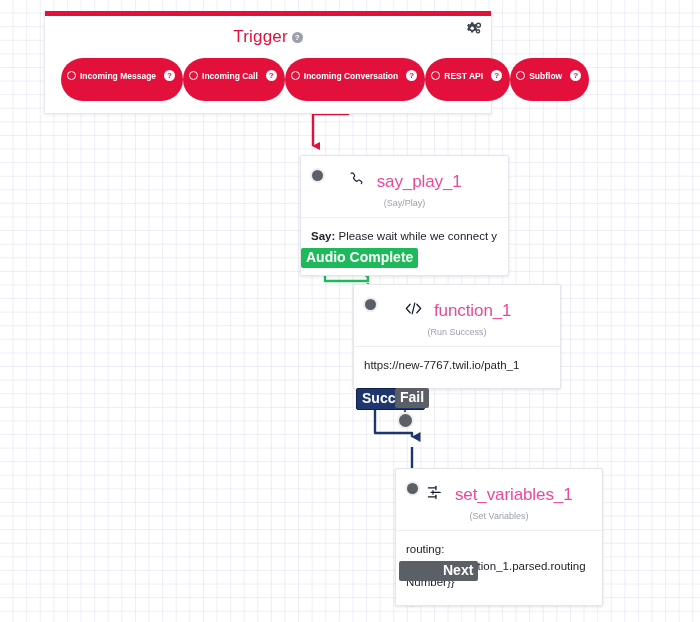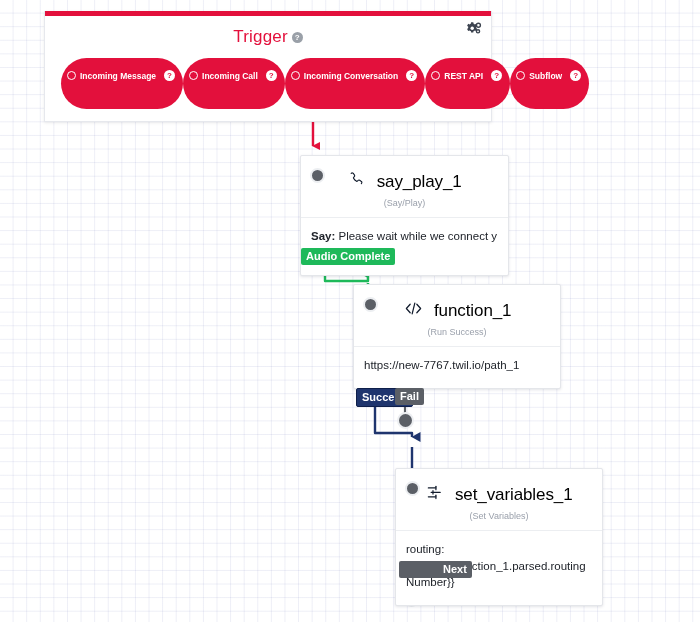--- a/index.html
+++ b/index.html
@@ -99,21 +99,21 @@
   .pill {
     background: #e3103c;
     border-radius: 999px;
     color: #ffffff;
     font-size: 8.5px;
     font-weight: bold;
     height: 35px;
     display: flex;
     align-items: center;
     gap: 4px;
-    padding: 0 8px 16px 6px;
+    padding: 0 8px 8px 6px;
     white-space: nowrap;
     cursor: pointer;
   }
   .pill-ring {
     width: 9px; height: 9px;
     border: 1.5px solid #ffffff;
     border-radius: 50%;
     box-sizing: border-box;
     flex: none;
   }
@@ -137,21 +137,21 @@
     left: 9px;
     top: 12px;
     width: 15px; height: 15px;
     border-radius: 50%;
     background: #5b5f66;
     border: 2px solid #eceef1;
     box-sizing: border-box;
   }
   .card-title {
     font-size: 17px;
-    color: #000000;
+    color: #ec4899;
     font-weight: 400;
     display: inline-block;
     vertical-align: middle;
     letter-spacing: -0.1px;
   }
   .card-icon {
     display: inline-block;
     vertical-align: middle;
     margin-right: 6px;
     color: #121c2d;
@@ -171,21 +171,21 @@
     font-size: 11.5px;
     color: #20242b;
     line-height: 1.45;
     word-break: break-all;
   }
   .card-body b { font-weight: bold; }
 
   
   .chip {
     position: absolute;
-    font-size: 11px;
+    font-size: 14px;
     font-weight: bold;
     color: #ffffff;
     padding: 2px 5px 3px 5px;
     border-radius: 2px;
     line-height: 1.1;
     cursor: pointer;
     white-space: nowrap;
   }
   .chip.green { background: #1eb95a; }
   .chip.navy  { background: #1f356e; border: 1px solid #0f1f4a; }

